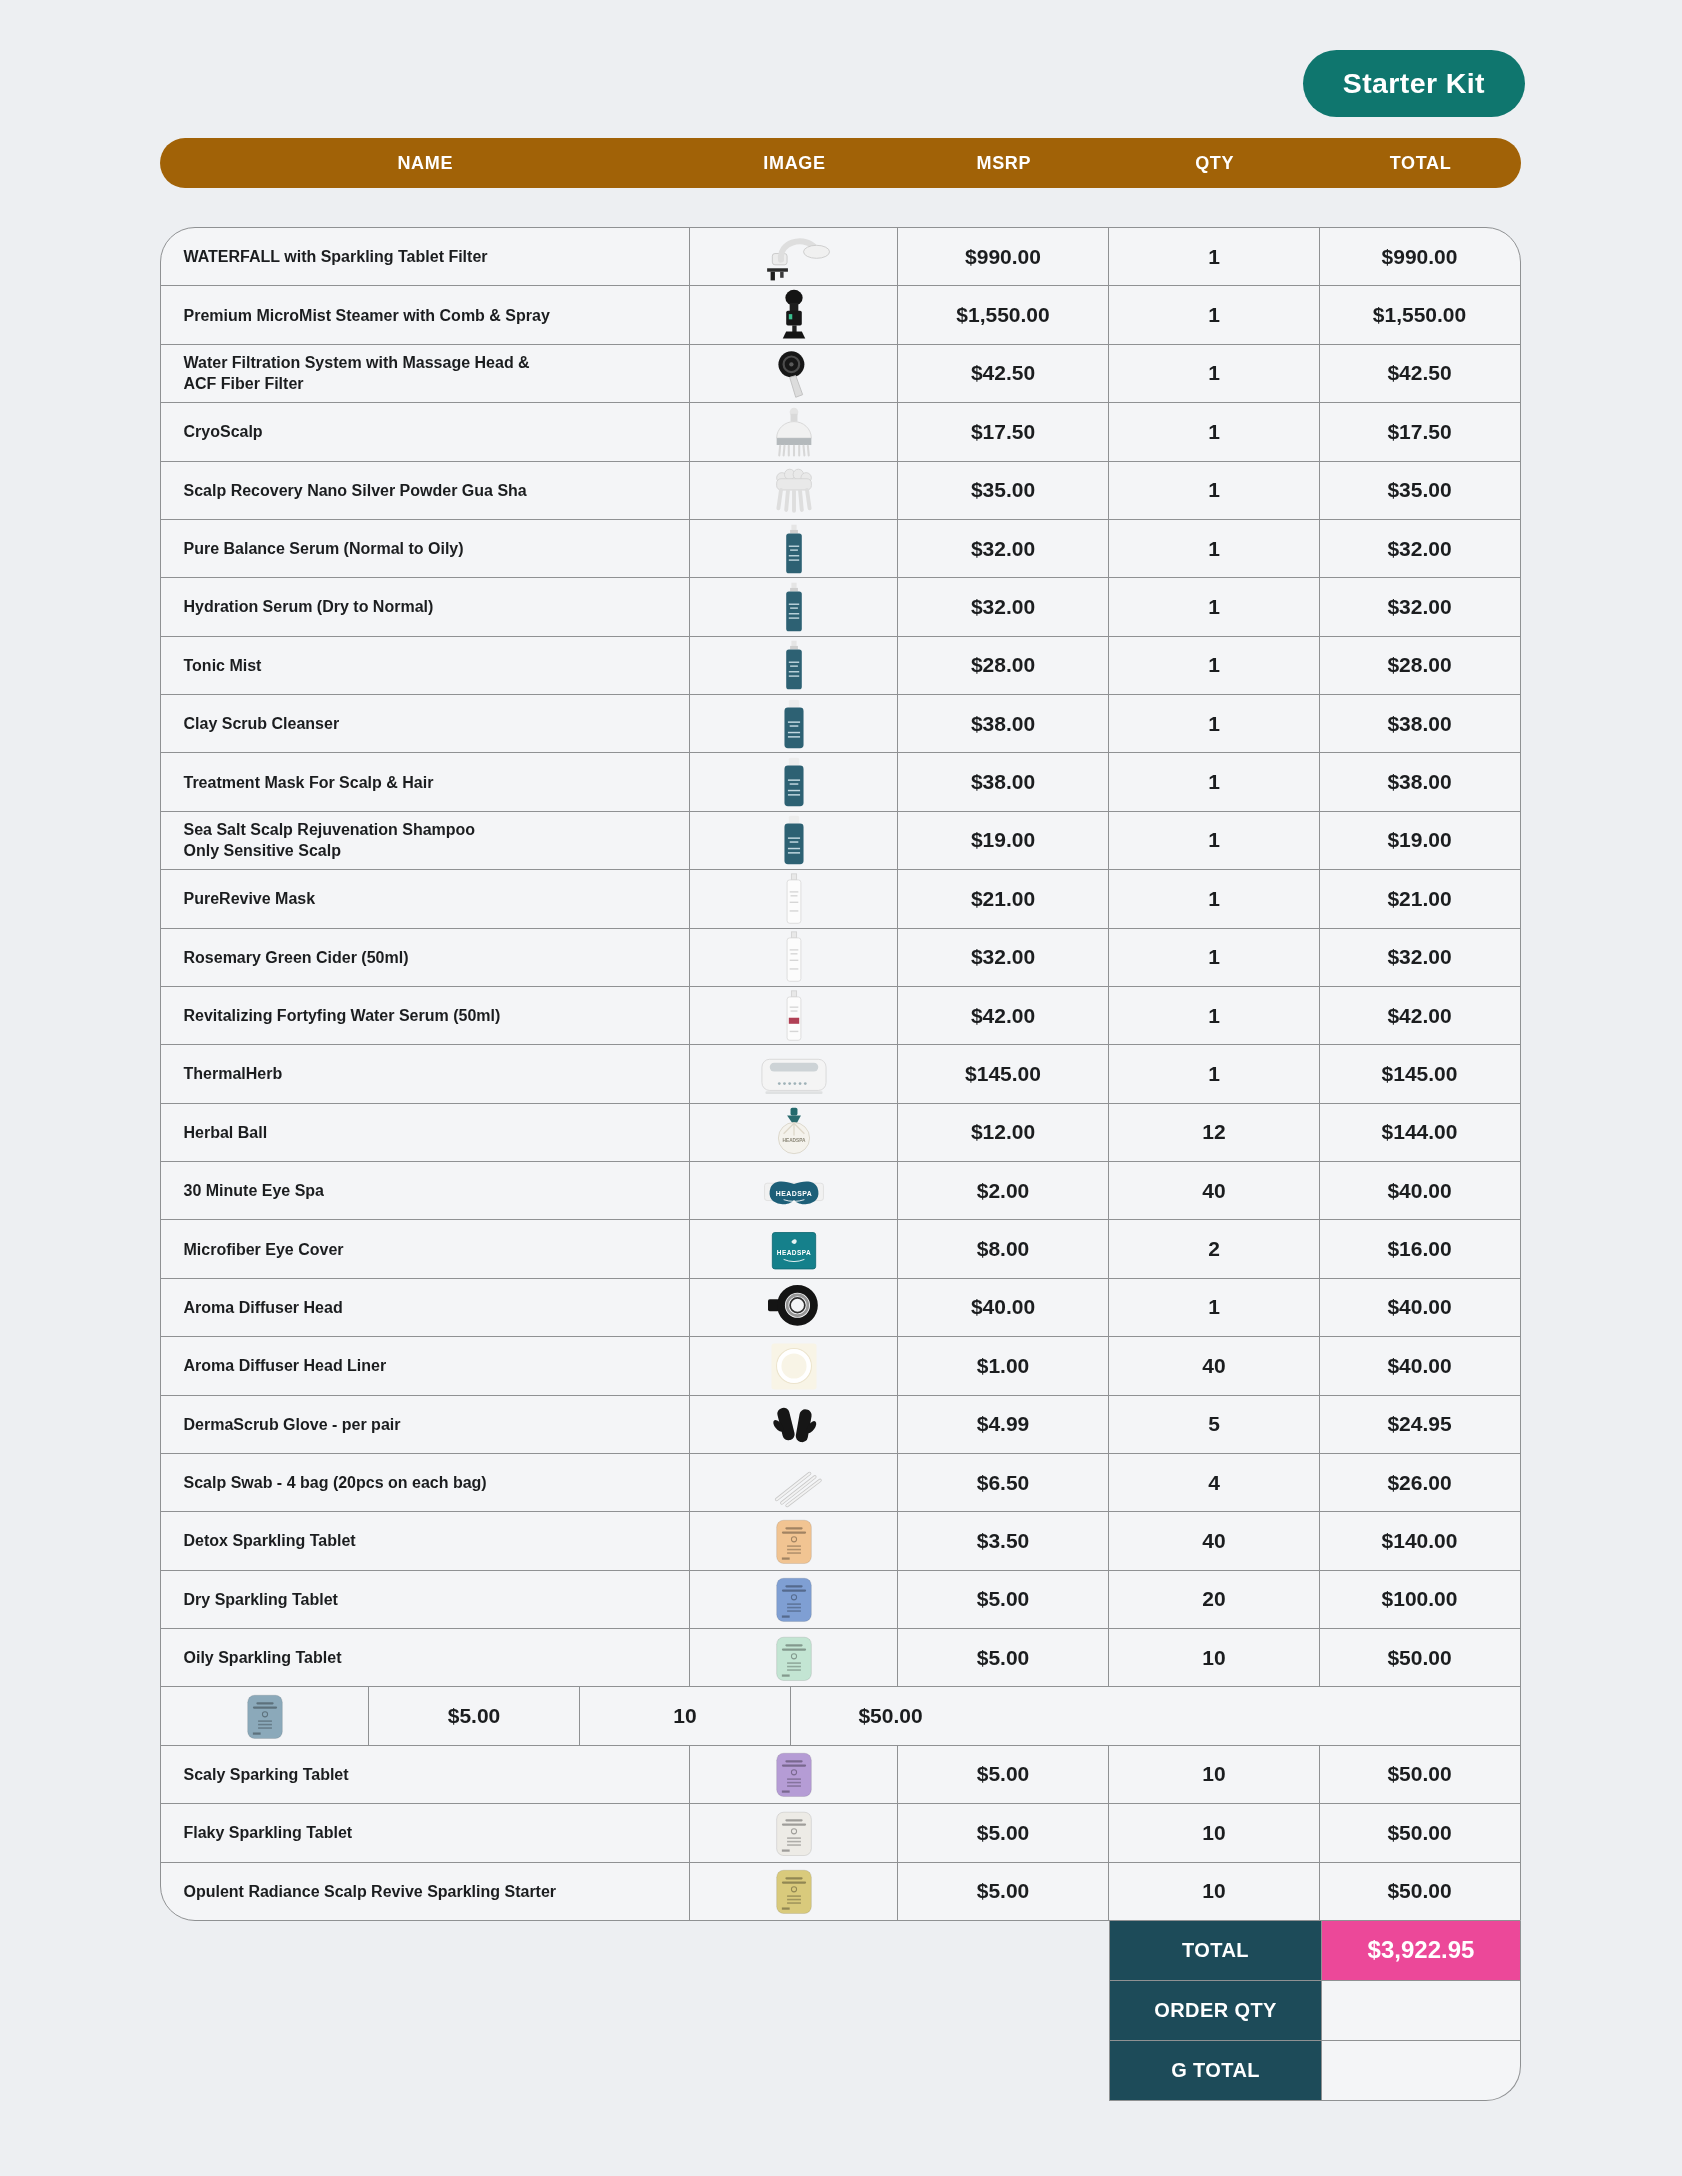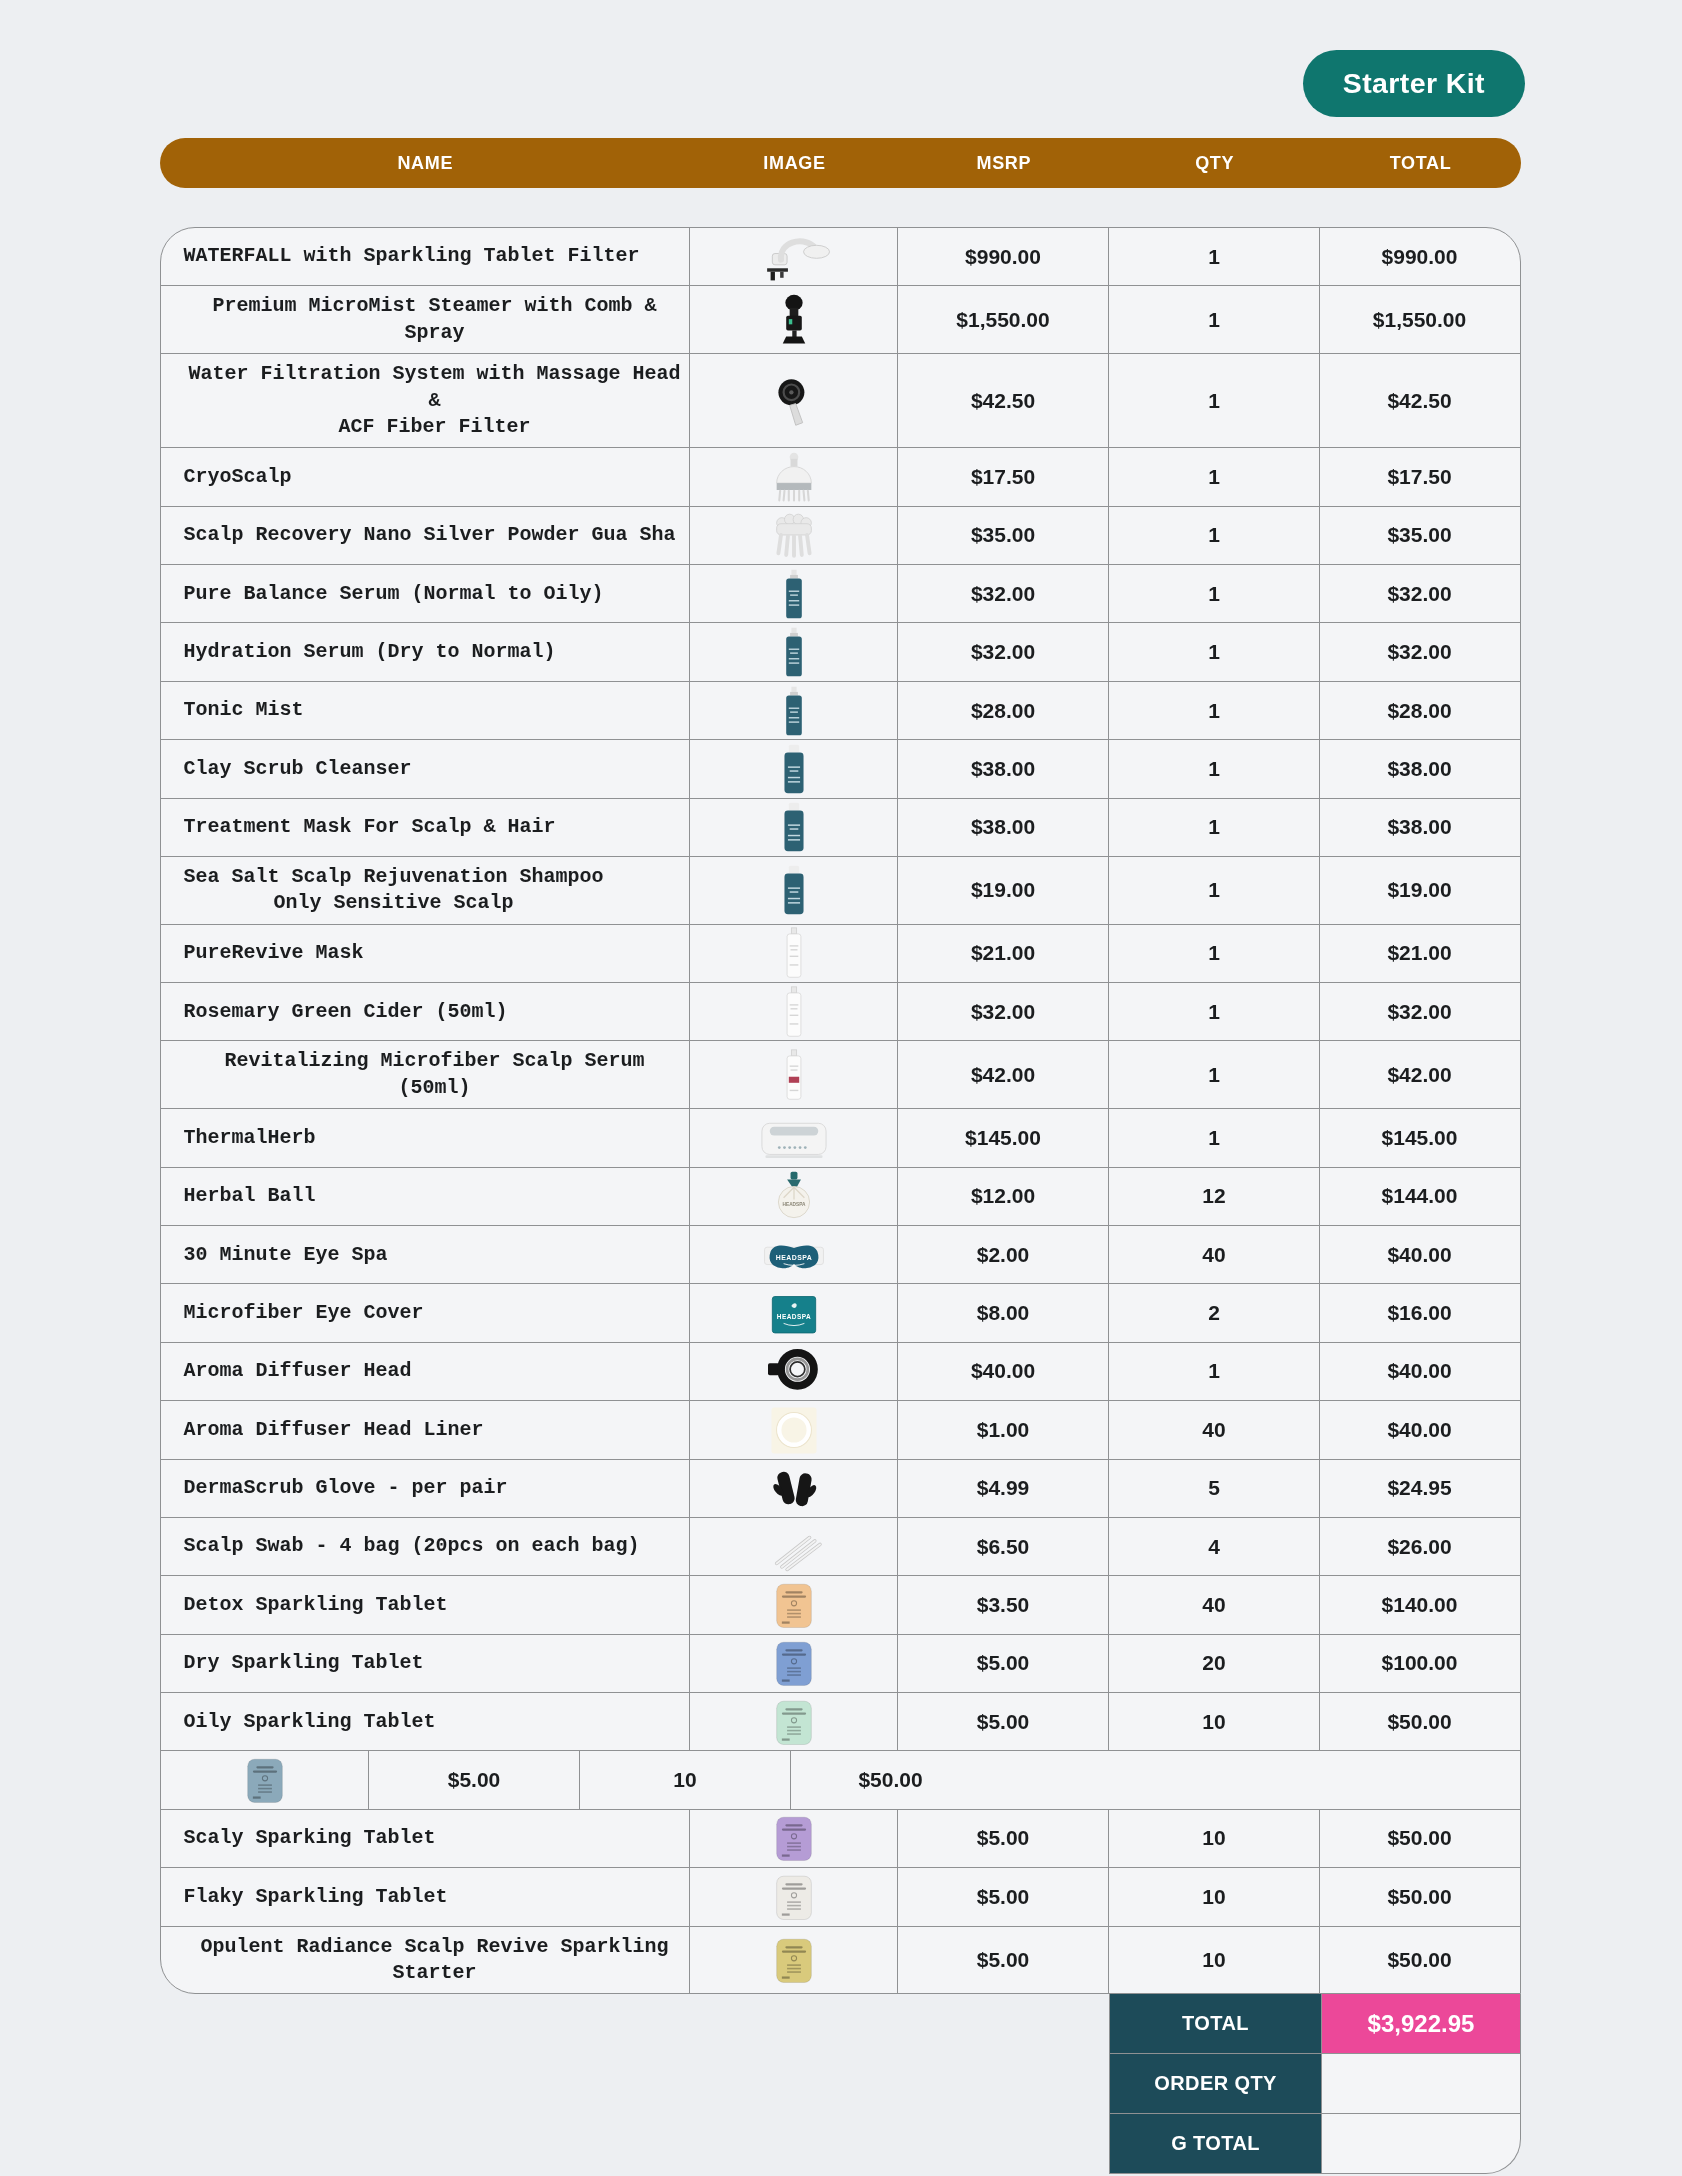--- a/index.html
+++ b/index.html
@@ -46,22 +46,22 @@
   .t-row:last-child{border-bottom:none;}
   .c{
     box-sizing:border-box;
     display:flex;align-items:center;justify-content:center;
     border-right:1.7px solid #8f9193;
     padding:7px 3.5px;
     font-size:21px;
   }
   .c.name{
     width:529px;justify-content:flex-start;
-    padding-left:22.5px;font-size:20px;line-height:1.32;
-    white-space:pre-line;text-align:center;font-family:Liberation Mono, monospace;
+    padding-left:22.5px;font-size:16px;line-height:1.32;
+    white-space:pre-line;text-align:left;
   }
   .c.img{width:208px;padding:1.7px 0;}
   .c.img svg{display:block;}
   .c.msrp{width:211px;}
   .c.qty{width:211px;}
   .c.total{width:199px;border-right:none;}
 
   .tfoot{
     margin-left:949px;width:412px;
     display:grid;grid-template-columns:213px 199px;grid-auto-rows:60px;
@@ -345,21 +345,21 @@
               <rect x="70" y="44" width="10" height="1.6"></rect>
             </g>
           </svg>
         </div>
     <div class="c msrp">$32.00</div>
     <div class="c qty">1</div>
     <div class="c total">$32.00</div>
   </div>
 
   <div class="t-row">
-    <div class="c name">Revitalizing Microfiber Scalp Serum (50ml)</div>
+    <div class="c name">Revitalizing Fortyfing Water Serum (50ml)</div>
     <div class="c img">
           <svg viewBox="0 0 150 62" width="130" height="54" xmlns="http://www.w3.org/2000/svg">
       <rect x="72" y="2" width="6" height="7" fill="#e8e8e8" stroke="#d2d2d2"></rect>
       <rect x="67" y="9" width="16" height="50" rx="3" fill="#fcfcfc" stroke="#dadada"></rect>
       <g fill="#d6d6d6">
               <rect x="70" y="20" width="10" height="1.6"></rect>
               <rect x="71" y="24.5" width="8" height="1.6"></rect>
       <rect x="70" y="48" width="10" height="1.6"></rect>
             </g>
       <rect x="69" y="33" width="12" height="7" fill="#b04055"></rect>

